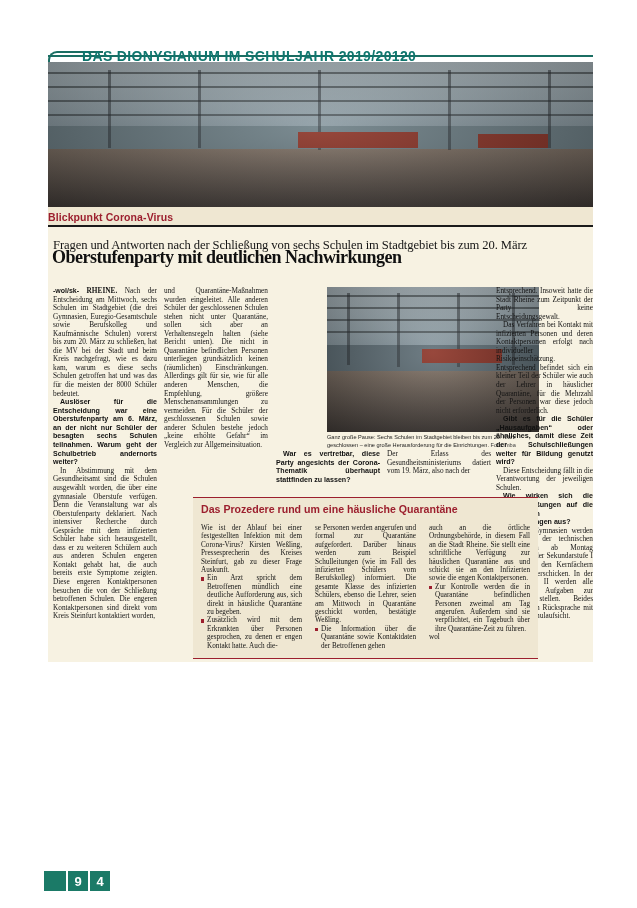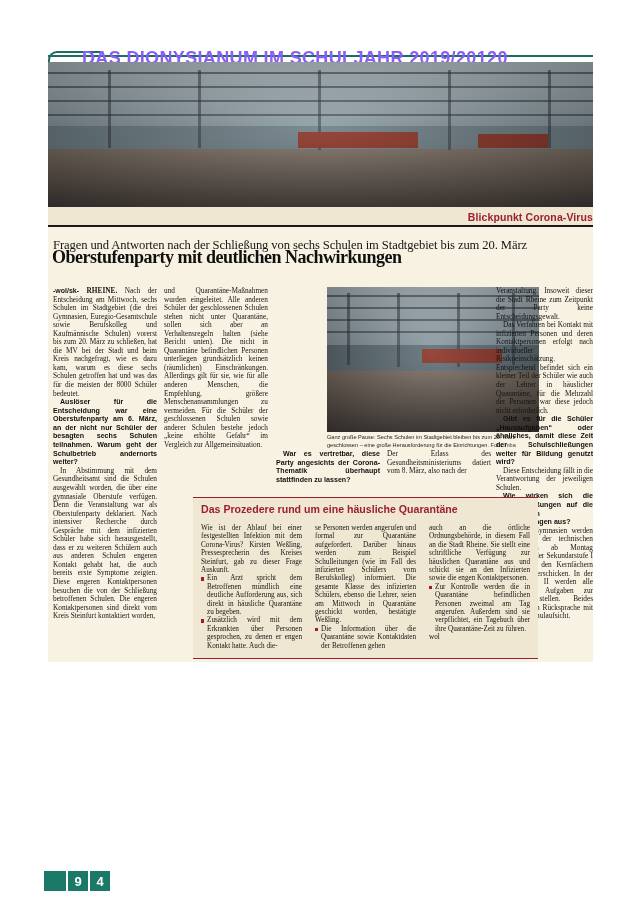--- a/index.html
+++ b/index.html
@@ -20,22 +20,22 @@
   }
   .masthead-corner{
     position:absolute;left:48px;top:29px;width:55px;height:18px;
     border-left:2px solid #1b6e63;border-top:2px solid #1b6e63;
     border-top-left-radius:9px;
     box-sizing:border-box;
   }
   .masthead-title{
     position:absolute;left:82px;top:26px;
     font-family:"Liberation Sans", sans-serif;
-    font-weight:bold;font-size:18px;letter-spacing:.35px;
-    color:#8b5cf6;white-space:nowrap;
+    font-weight:bold;font-size:14px;letter-spacing:.35px;
+    color:#0f766e;white-space:nowrap;
   }
   
   .photo{
     position:absolute;left:48px;top:62px;width:545px;height:145px;
     background:#6d7f86;
     overflow:hidden;
   }
   .ph-sky{position:absolute;left:0;top:0;width:100%;height:44%;
     background:linear-gradient(#b9c6cc,#8a9aa2);}
   .ph-floor{position:absolute;left:0;bottom:0;width:100%;height:40%;
@@ -46,21 +46,21 @@
   .ph-vign{position:absolute;inset:0;
     background:radial-gradient(ellipse at 50% 45%, rgba(255,255,255,.10), rgba(0,0,0,.38));}
   
   .article{
     position:absolute;left:48px;top:207px;width:545px;height:455px;
     background:#f7f2e2;
   }
   .banner{
     position:absolute;left:0;top:0;width:545px;height:18px;
     background:#efe7d2;
-    text-align:right;
+    text-align:left;
   }
   .banner span{
     font-family:"Liberation Sans", sans-serif;
     font-weight:bold;font-size:10.5px;color:#9c1f2e;
     line-height:18px;letter-spacing:.1px;
   }
   .banner-rule{
     position:absolute;left:0;top:18px;width:545px;height:2px;background:#1a1a1a;
   }
   .kicker{
@@ -198,25 +198,25 @@
 
   <div class="col" id="c2" style="left:116px;top:80px;width:104px;height:200px;">
     <p class="first">und Quarantäne-Maßnahmen wurden eingeleitet. Alle anderen Schüler der geschlossenen Schulen stehen nicht unter Quarantäne, sollen sich aber an Verhaltensregeln halten (siehe Bericht unten). Die nicht in Quarantäne befindlichen Personen unterliegen grundsätzlich keinen (räumlichen) Einschränkungen. Allerdings gilt für sie, wie für alle anderen Menschen, die Empfehlung, größere Menschenansammlungen zu vermeiden. Für die Schüler der geschlossenen Schulen sowie anderer Schulen bestehe jedoch „keine erhöhte Gefahr“ im Vergleich zur Allgemeinsituation.</p>
   </div>
 
   <div class="col" id="c3" style="left:228px;top:243px;width:104px;height:40px;">
     <p class="q first">War es vertretbar, diese Party angesichts der Corona-Thematik überhaupt stattfinden zu lassen?</p>
   </div>
 
   <div class="col" id="c4" style="left:339px;top:243px;width:104px;height:40px;">
-    <p class="first">Der Erlass des Gesundheitsministeriums datiert vom 8. März, also nach der</p>
+    <p class="first">Der Erlass des Gesundheitsministeriums datiert vom 19. März, also nach der</p>
   </div>
 
   <div class="col" id="c5" style="left:448px;top:80px;width:97px;height:370px;">
-    <p class="first">Veranstaltung. Insoweit dieser die Stadt Rheine zum Zeitpunkt der Party keine Entscheidungsgewalt.</p>
+    <p class="first">Entsprechend. Insoweit hatte die Stadt Rheine zum Zeitpunkt der Party keine Entscheidungsgewalt.</p>
     <p>Das Verfahren bei Kontakt mit infizierten Personen und deren Kontaktpersonen erfolgt nach individueller Risikoeinschätzung. Entsprechend befindet sich ein kleiner Teil der Schüler wie auch der Lehrer in häuslicher Quarantäne, für die Mehrzahl der Personen war diese jedoch nicht erforderlich.</p>
     <p class="q">Gibt es für die Schüler „Hausaufgaben“ oder ähnliches, damit diese Zeit der Schulschließungen weiter für Bildung genutzt wird?</p>
     <p>Diese Entscheidung fällt in die Verantwortung der jeweiligen Schulen.</p>
     <p class="q">Wie wirken sich die Schulschließungen auf die anstehenden Abiturprüfungen aus?</p>
     <p>Die drei Gymnasien werden im Rahmen der technischen Möglichkeiten ab Montag Aufgaben in der Sekundarstufe I zumindest in den Kernfächern per E-Mail verschicken. In der Sekundarstufe II werden alle Fachkollegen Aufgaben zur Verfügung stellen. Beides geschehe nach Rücksprache mit der oberen Schulaufsicht.</p>
   </div>
 
   <div class="box">
     <div class="box-title">Das Prozedere rund um eine häusliche Quarantäne</div>
 

